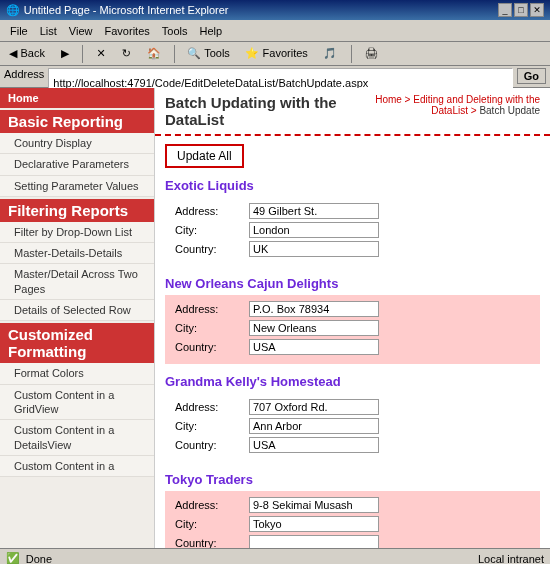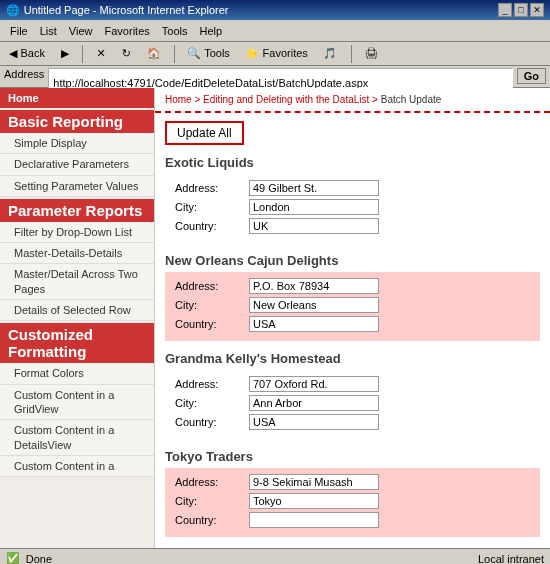--- a/index.html
+++ b/index.html
@@ -171,21 +171,21 @@
       display: inline-block;
     }
 
     
     .company-section {
       margin-bottom: 10px;
     }
     .company-name {
       font-size: 13px;
       font-weight: bold;
-      color: #404040;
+      color: #6d28d9;
       margin-bottom: 4px;
     }
     .company-form {
       background: #ffcccc;
       padding: 6px 10px;
       font-size: 11px;
     }
     .company-form.normal { background: white; border: none; }
     .field-row {
       display: flex;
@@ -264,40 +264,41 @@
   <input class="address-input" value="http://localhost:4791/Code/EditDeleteDataList/BatchUpdate.aspx" type="text" style="">
   <button class="go-btn">Go</button>
 </div>
 
 <div class="main-wrapper">
 
   <div class="sidebar">
     <div class="sidebar-header-home">Home</div>
 
     <div class="sidebar-section-header">Basic Reporting</div>
-    <div class="sidebar-item">Simple Display</div>
+    <div class="sidebar-item">Country Display</div>
     <div class="sidebar-item">Declarative Parameters</div>
     <div class="sidebar-item">Setting Parameter Values</div>
 
-    <div class="sidebar-section-header">Parameter Reports</div>
+    <div class="sidebar-section-header">Filtering Reports</div>
     <div class="sidebar-item">Filter by Drop-Down List</div>
     <div class="sidebar-item">Master-Details-Details</div>
     <div class="sidebar-item">Master/Detail Across Two Pages</div>
     <div class="sidebar-item">Details of Selected Row</div>
 
     <div class="sidebar-section-header">Customized Formatting</div>
     <div class="sidebar-item">Format Colors</div>
     <div class="sidebar-item">Custom Content in a GridView</div>
     <div class="sidebar-item">Custom Content in a DetailsView</div>
     <div class="sidebar-item">Custom Content in a</div>
   </div>
 
   <div class="content">
 
     <div class="page-header-area">
+      <h2>Batch Updating with the DataList</h2>
       <div class="breadcrumb-area">
         <a href="#">Home</a>
         &gt;
         <a href="#">Editing and Deleting with the DataList</a>
         &gt;
         <span>Batch Update</span>
       </div>
     </div>
 
     <div class="content-body">

